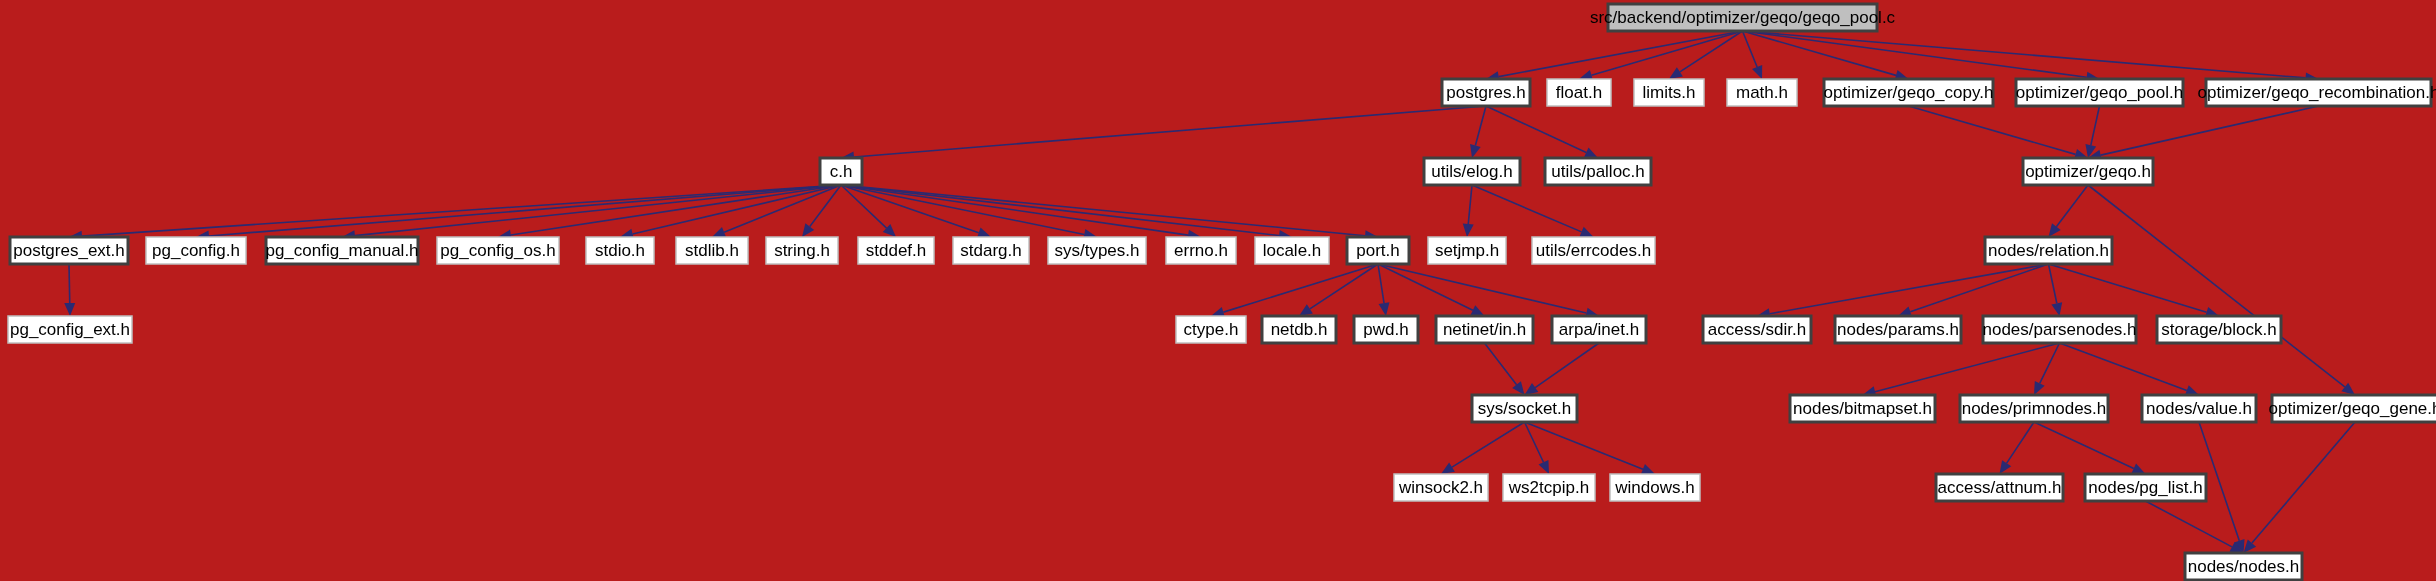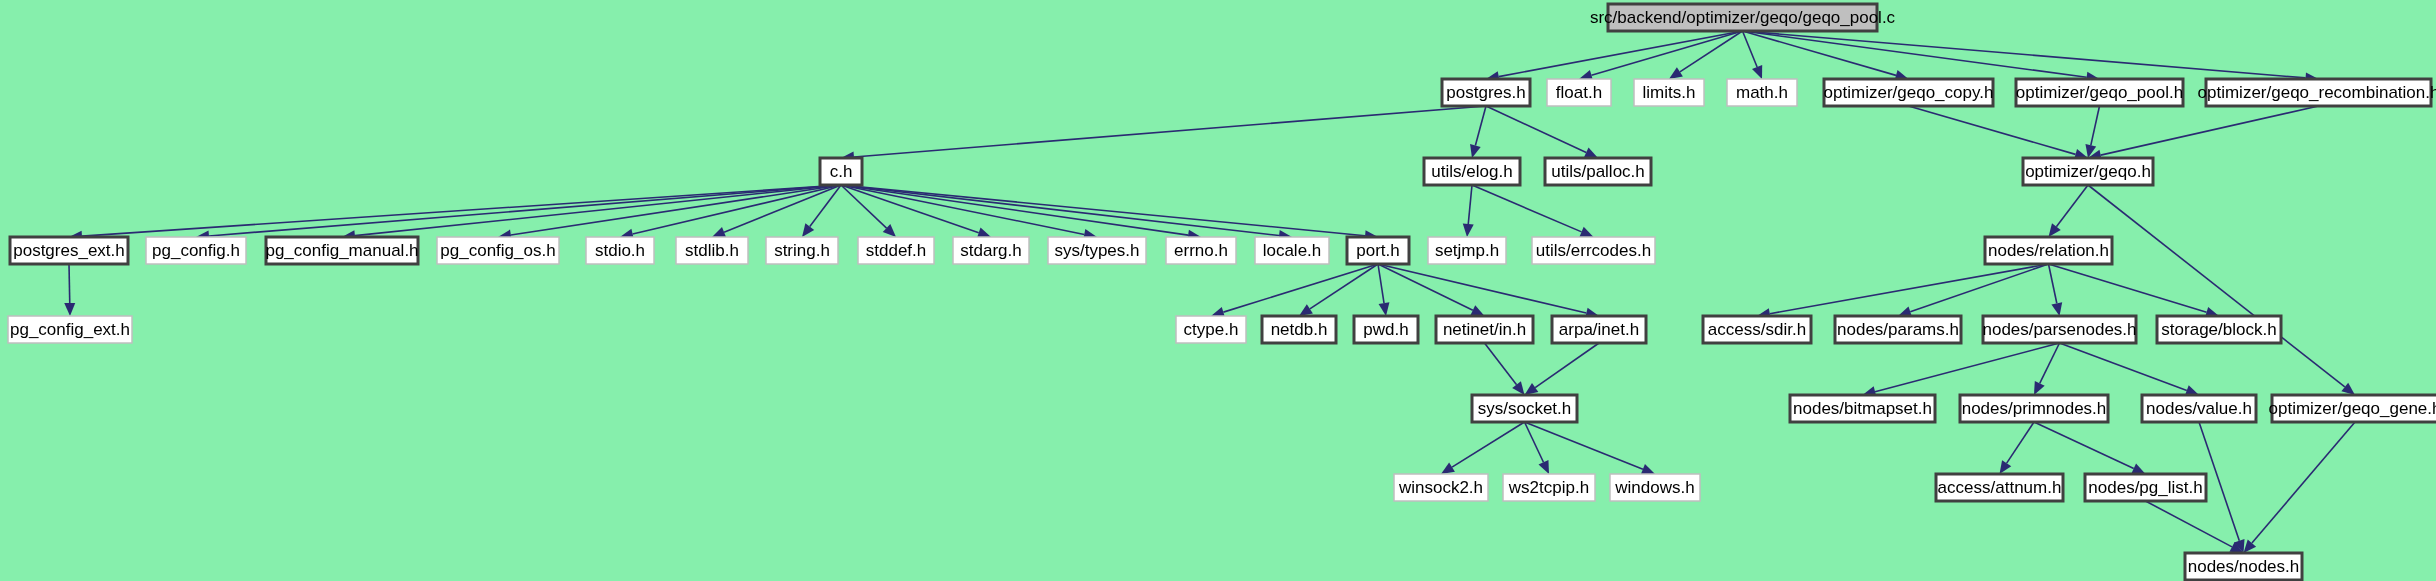--- a/index.html
+++ b/index.html
@@ -8,21 +8,21 @@
     background: #ffffff;
   }
   body {
     font-family: "Liberation Sans", sans-serif;
   }
   #graph-wrap {
     position: relative;
     width: 2436px;
     height: 581px;
     overflow: hidden;
-    background: #86efac;
+    background: #b91c1c;
   }
   svg#dep-graph {
     display: block;
     width: 2436px;
     height: 581px;
   }
   .node-box {
     fill: #ffffff;
     stroke: #bfbfbf;
     stroke-width: 1.5;

